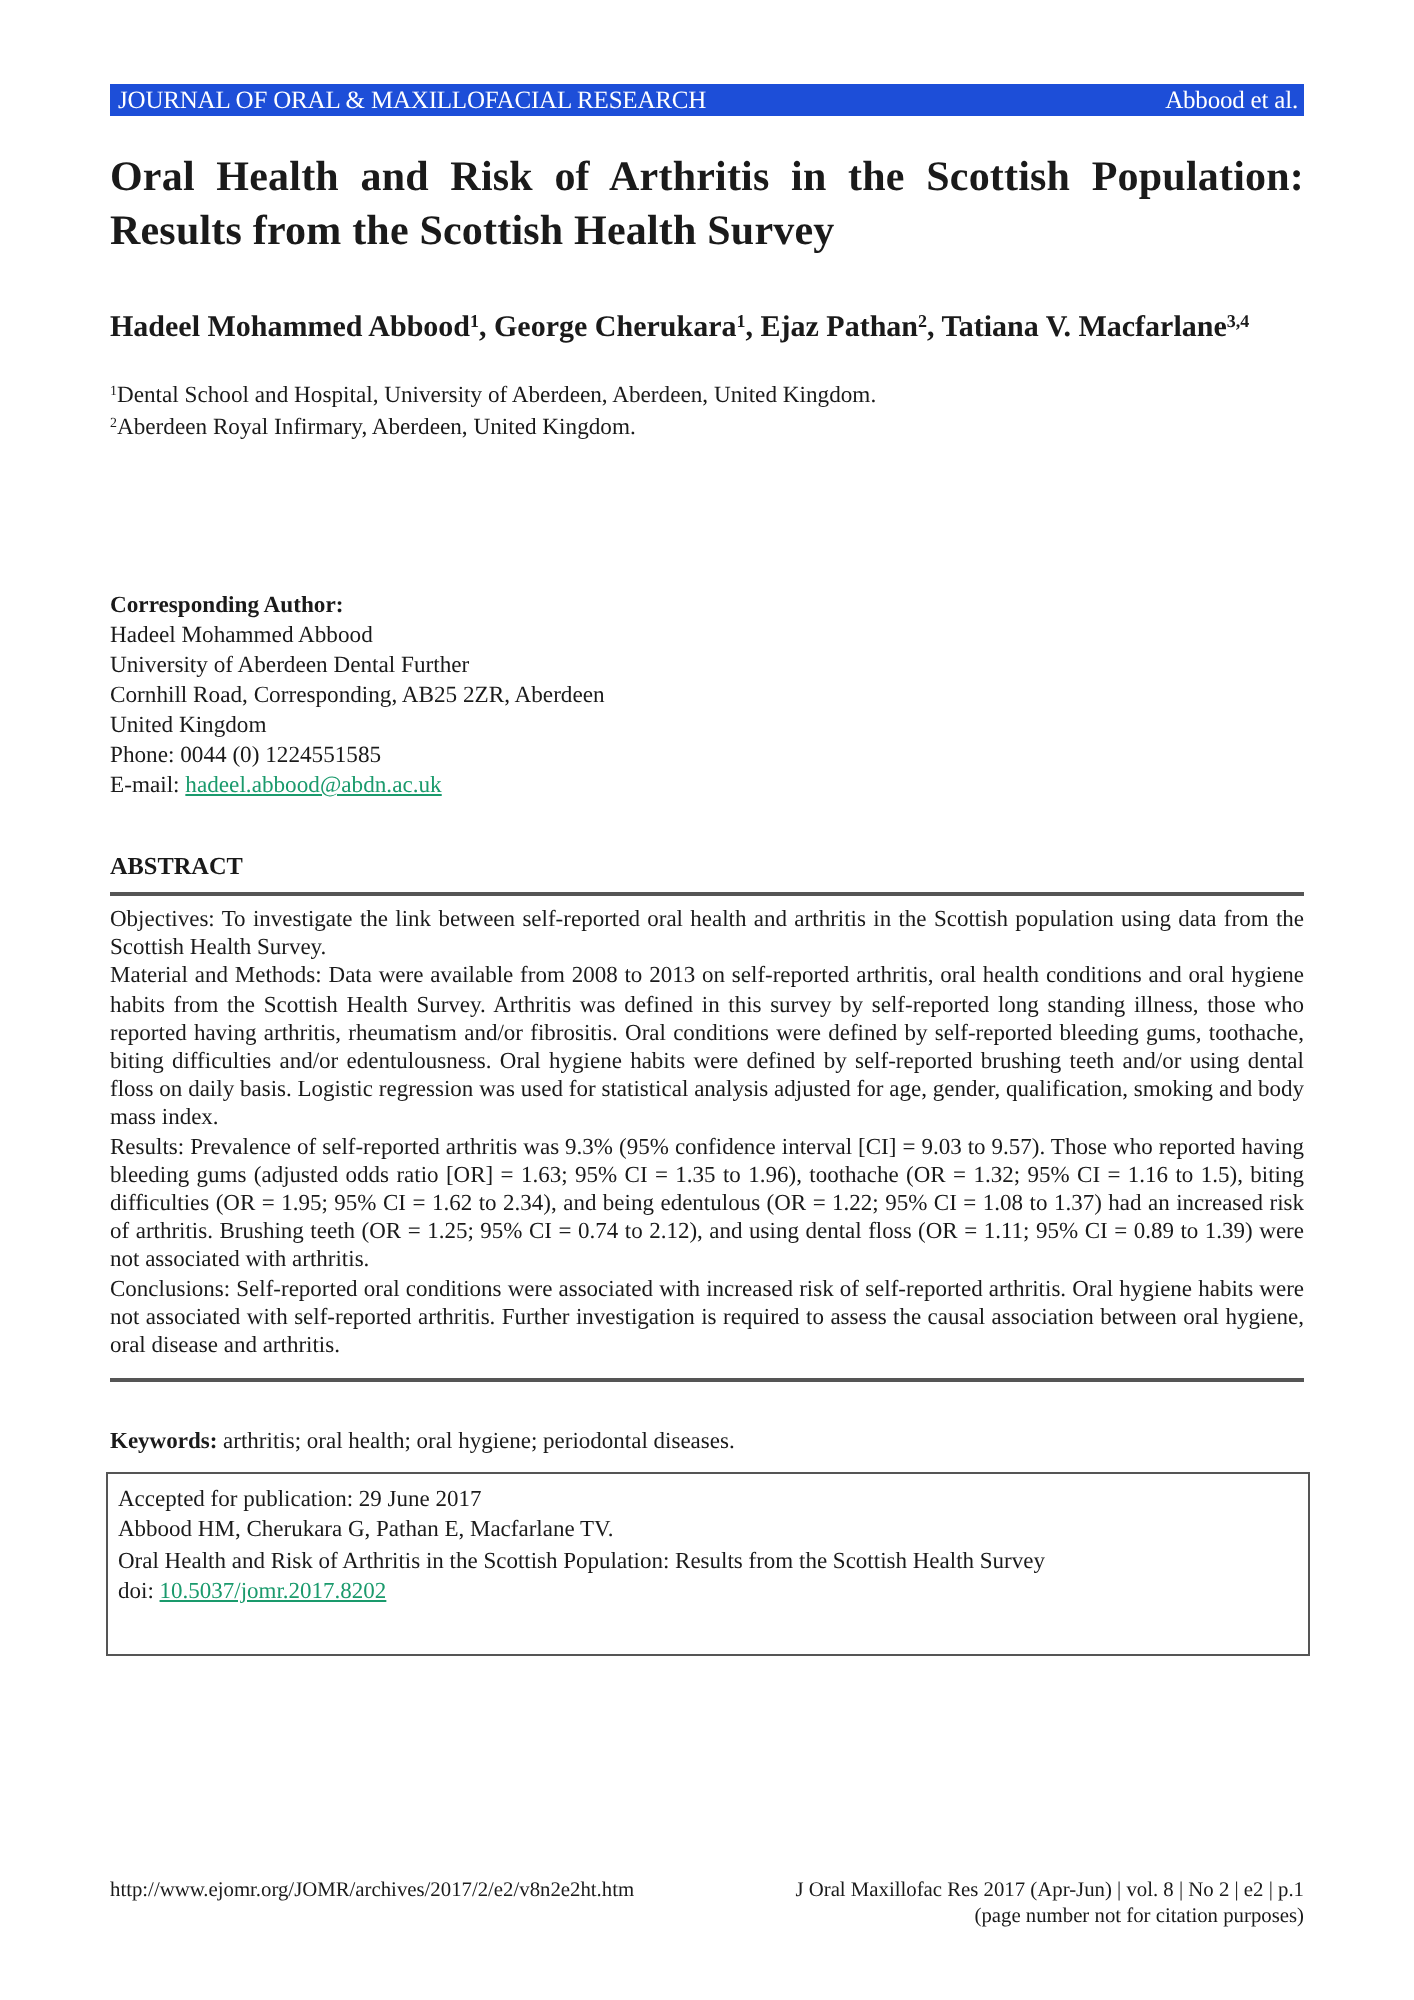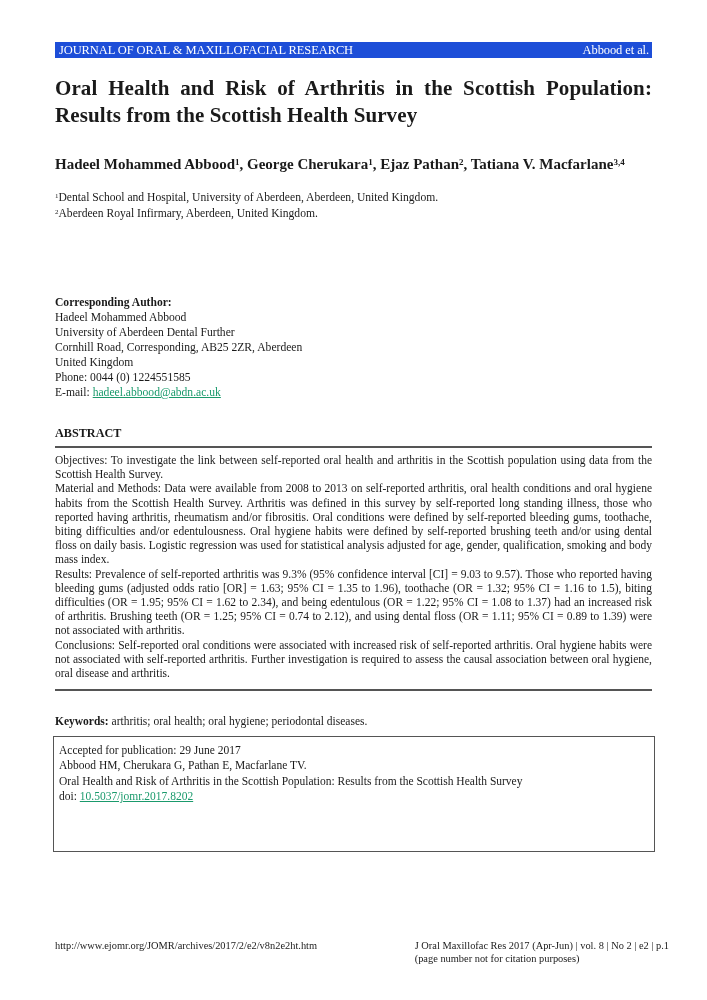--- a/index.html
+++ b/index.html
@@ -114,41 +114,41 @@
       font-size: 11.5px;
       line-height: 14.2px;
       margin-top: 16px;
     }
     .keywords .label { font-weight: bold; }
     .cite-box {
       position: absolute;
       left: 53px;
       top: 736px;
       width: 602px;
-      height: 116px;
+      height: 92px;
       border: 1.5px solid #555555;
       padding: 6px 5px 0 5px;
       font-size: 11.5px;
       line-height: 15.4px;
     }
     .cite-box .label { font-weight: bold; }
     .footer-left {
       position: absolute;
       left: 55px;
       top: 939px;
       font-size: 10.4px;
       line-height: 13px;
     }
     .footer-right {
       position: absolute;
-      right: 38px;
+      right: 55px;
       top: 939px;
       font-size: 10.4px;
       line-height: 13px;
-      text-align: left;
+      text-align: right;
     }
   </style>
 </head>
 <body>
 
 <div class="header-bar">
   <span>JOURNAL OF ORAL &amp; MAXILLOFACIAL RESEARCH</span>
   <span>Abbood et al.</span>
 </div>
 

